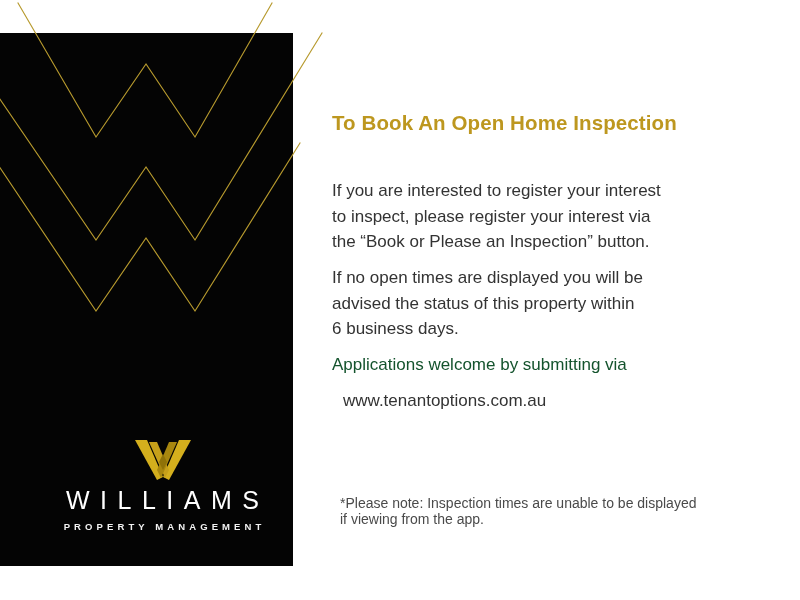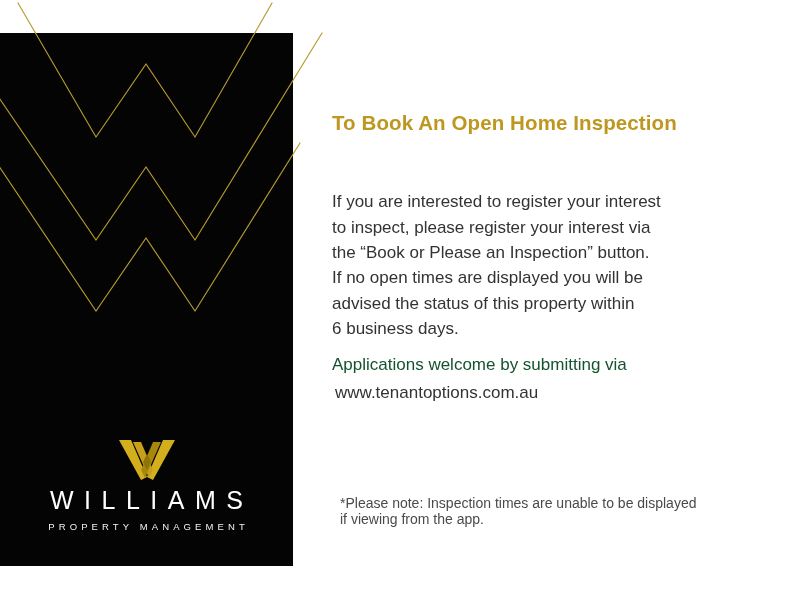--- a/index.html
+++ b/index.html
@@ -39,21 +39,21 @@
     top: 33px;
     width: 340px;
     height: 300px;
     overflow: visible;
     pointer-events: none;
   }
 
   
   #logo-lockup {
     position: absolute;
-    left: 0;
+    left: 16px;
     top: 440px;
     width: 293px;
     text-align: center;
   }
   #logo-mark {
     display: block;
     margin: 0 auto;
   }
   #logo-wordmark {
     display: block;
@@ -64,21 +64,21 @@
     letter-spacing: 10.5px;
     text-indent: 10.5px;
     line-height: 1;
     white-space: nowrap;
   }
   #logo-tagline {
     display: block;
     margin-top: 9px;
     color: #f2f2f2;
     font-size: 9.5px;
-    font-weight: 400;
+    font-weight: 700;
     letter-spacing: 4.1px;
     text-indent: 4.1px;
     line-height: 1;
     white-space: nowrap;
   }
 
   
   #content {
     position: absolute;
     left: 332px;
@@ -102,38 +102,38 @@
 
   .para {
     position: absolute;
     left: 0;
     margin: 0;
     color: #333333;
     font-size: 17px;
     line-height: 25.5px;
     font-weight: 400;
   }
-  #para-1 { top: 178px; margin-top: 11px; }
+  #para-1 { top: 178px; }
   #para-2 { top: 265px; }
 
   #cta-line {
     position: absolute;
     left: 0;
     top: 352px;
     margin: 0;
     color: #14532d;
     font-size: 17px;
     line-height: 25.5px;
     font-weight: 400;
   }
   #cta-url {
     position: absolute;
     left: 0;
     top: 377px;
-    margin: 3px;
+    margin: 11px;
     color: #333333;
     font-size: 17px;
     line-height: 25.5px;
     font-weight: 400;
   }
 
   #footnote {
     position: absolute;
     left: 0;
     top: 487px;

